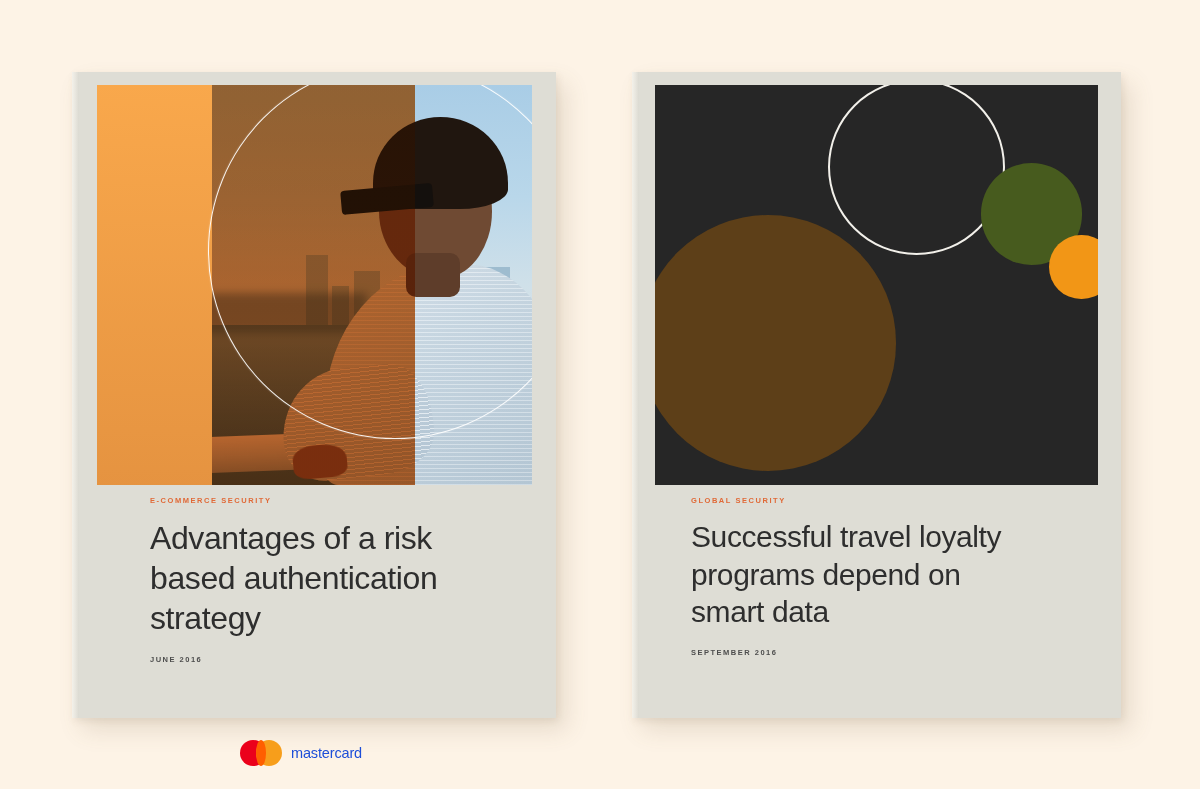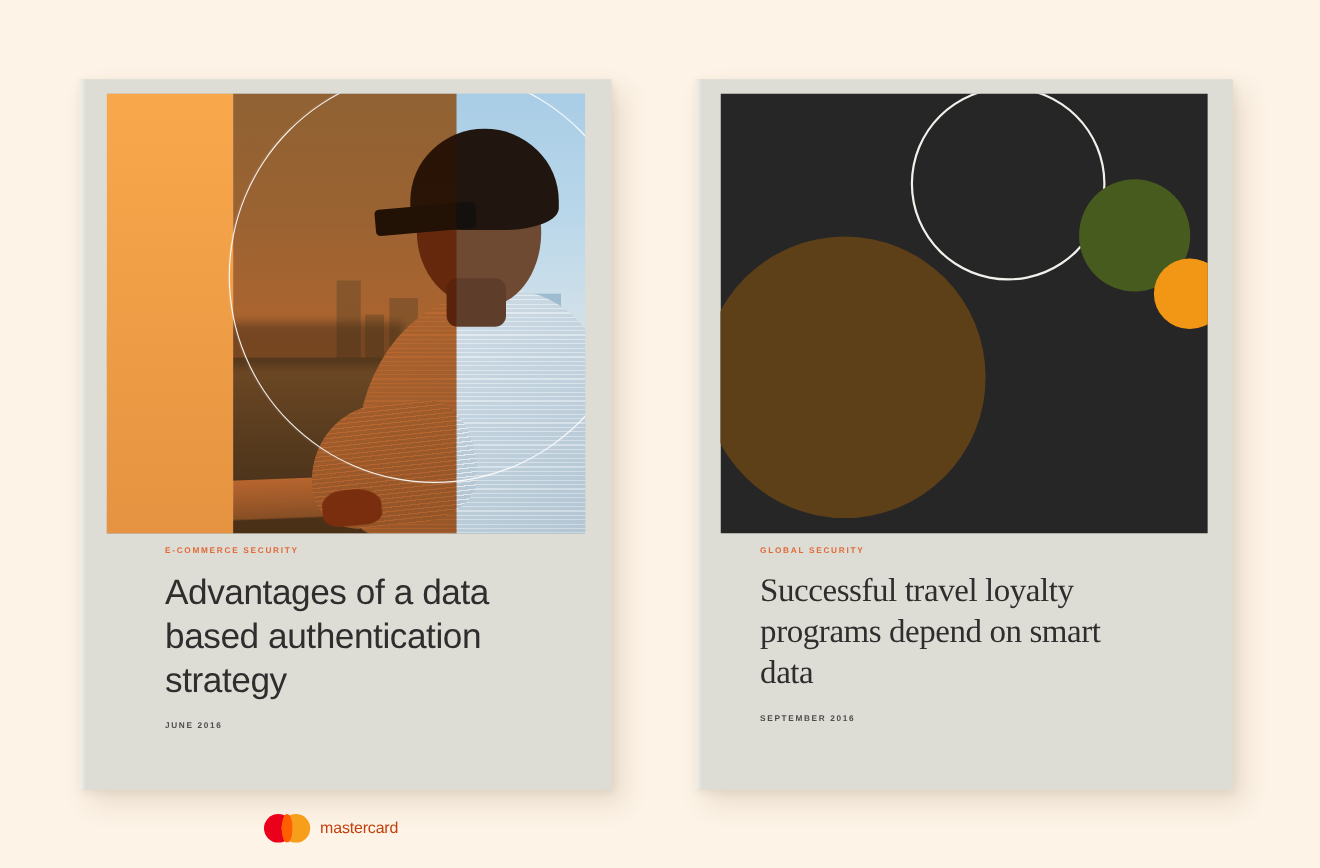--- a/index.html
+++ b/index.html
@@ -149,21 +149,21 @@
   .eyebrow {
     font-size:7.5px; letter-spacing:1.55px; font-weight:700;
     color:#e06a38; text-transform:uppercase;
   }
   .headline {
     margin-top:13px;
     font-size:32px; line-height:1.25; font-weight:400;
     color:#2e2e2e; letter-spacing:-0.4px;
     max-width:380px;
   }
-  .cover.right .headline { font-size:30px; max-width:330px;font-family:Liberation Serif, serif; }
+  .cover.right .headline { font-size:30px; max-width:330px; }
   .pubdate {
     margin-top:17px;
     font-size:7.5px; letter-spacing:1.5px; font-weight:700;
     color:#4d4d4d; text-transform:uppercase;
   }
 
   
   .brand {
     position:absolute; display:flex; align-items:center; gap:9px;
   }
@@ -171,21 +171,21 @@
 
   .mc-mark { position:relative; width:42px; height:26px; }
   .mc-mark .c { position:absolute; top:0; width:26px; height:26px; border-radius:50%; }
   .mc-mark .c.red { left:0;  background:#eb001b; }
   .mc-mark .c.yel { left:16px; background:#f79e1b; }
   .mc-mark .c.mid {
     left:16px; width:10px; background:#ff5f00;
     border-radius:0; clip-path: ellipse(50% 50% at 50% 50%);
   }
   .mc-word {
-    font-size:14.5px; color:#c2410c; letter-spacing:-0.15px; font-weight:400;
+    font-size:14.5px; color:#1d4ed8; letter-spacing:-0.15px; font-weight:400;
   }
 </style>
 </head>
 <body>
 
 <div class="stage">
 
   <div class="cover left">
     <div class="spine"></div>
 
@@ -217,21 +217,21 @@
       </div>
 
       <div class="block-a"></div>
       <div class="block-b2"></div>
       <div class="wash"></div>
       <div class="ring-photo"></div>
     </div>
 
     <div class="meta">
       <div class="eyebrow">E-COMMERCE SECURITY</div>
-      <div class="headline">Advantages of a data based authentication strategy</div>
+      <div class="headline">Advantages of a risk based authentication strategy</div>
       <div class="pubdate">JUNE 2016</div>
     </div>
 
     <div class="brand">
       <div class="mc-mark">
         <div class="c red"></div>
         <div class="c yel"></div>
         <div class="c mid"></div>
       </div>
       <div class="mc-word">mastercard</div>

